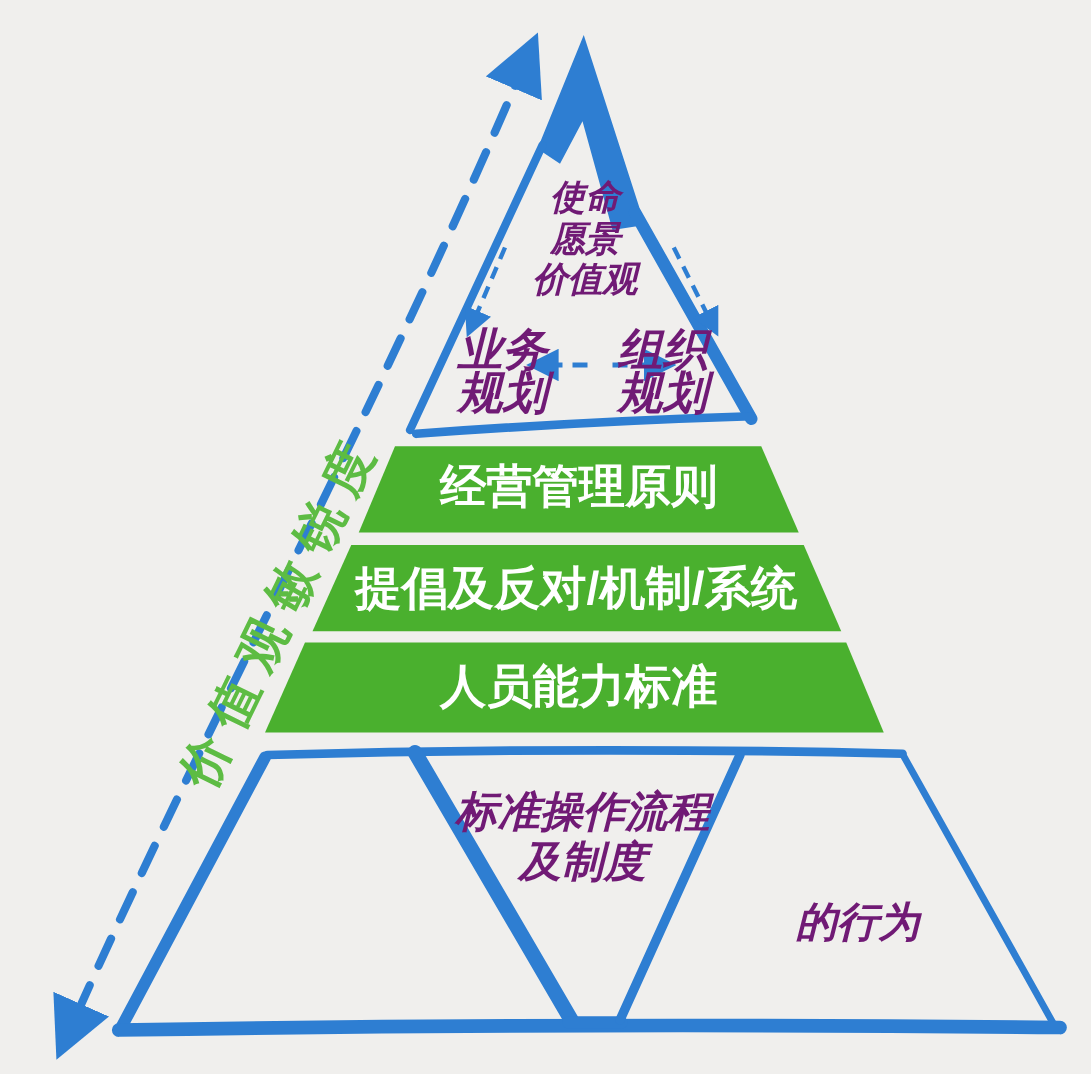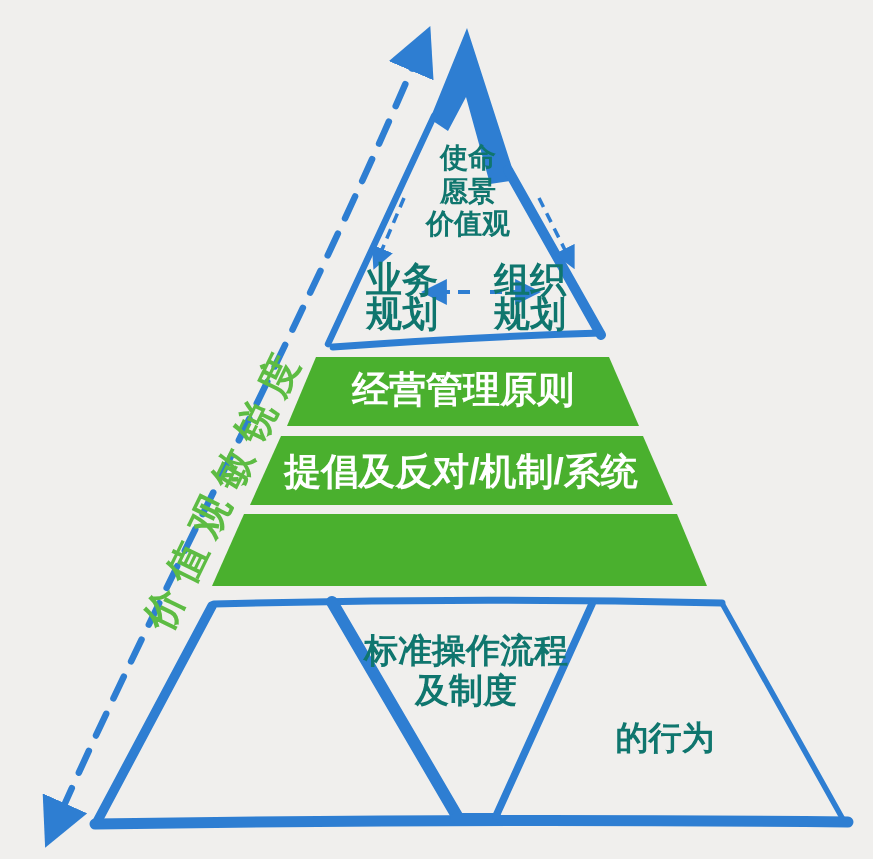--- a/index.html
+++ b/index.html
@@ -5,21 +5,21 @@
   html,body{margin:0;padding:0;background:#f0efed;}
   .canvas{
     position:relative;width:873px;height:859px;background:#f0efed;
     font-family:"Liberation Sans","DejaVu Sans",sans-serif;overflow:hidden;
   }
   .canvas svg{position:absolute;left:0;top:0;}
   .txt{
     position:absolute;transform:translate(-50%,-50%);
     white-space:nowrap;font-weight:bold;line-height:1;
   }
-  .blue{color:#0f766e;}
+  .blue{color:#701a75;font-style:italic;}
   .white{color:#ffffff;}
   .f28{font-size:28px;} .f30{font-size:36px;} .f32{font-size:32px;}
   .f33{font-size:33px;} .f34{font-size:34px;} .f37{font-size:37px;}
   .side-label{
     position:absolute;left:224px;top:487px;
     transform:translate(-50%,-50%) rotate(-64deg);
     transform-origin:center;
     font-size:40px;font-weight:bold;letter-spacing:12px;
     color:#5dbc43;white-space:nowrap;
   }
@@ -73,20 +73,21 @@
   <div class="txt blue f28" style="left:468px;top:192px">愿景</div>
   <div class="txt blue f28" style="left:468px;top:224px">价值观</div>
 
   <div class="txt blue f30" style="left:402px;top:280px">业务</div>
   <div class="txt blue f30" style="left:402px;top:314px">规划</div>
   <div class="txt blue f30" style="left:530px;top:280px">组织</div>
   <div class="txt blue f30" style="left:530px;top:314px">规划</div>
 
   <div class="txt white f37" style="left:463px;top:389px">经营管理原则</div>
   <div class="txt white f37" style="left:461px;top:471px">提倡及反对/机制/系统</div>
+  <div class="txt white f37" style="left:463px;top:549px">人员能力标准</div>
 
   <div class="txt blue f34" style="left:466px;top:650px">标准操作流程</div>
   <div class="txt blue f34" style="left:466px;top:690px">及制度</div>
 
 
-  <div class="txt blue f33" style="left:665px;top:737px">的行为</div>
+  <div class="txt blue f33" style="left:686px;top:737px">的行为</div>
 
 </div>
 
 </body></html>

